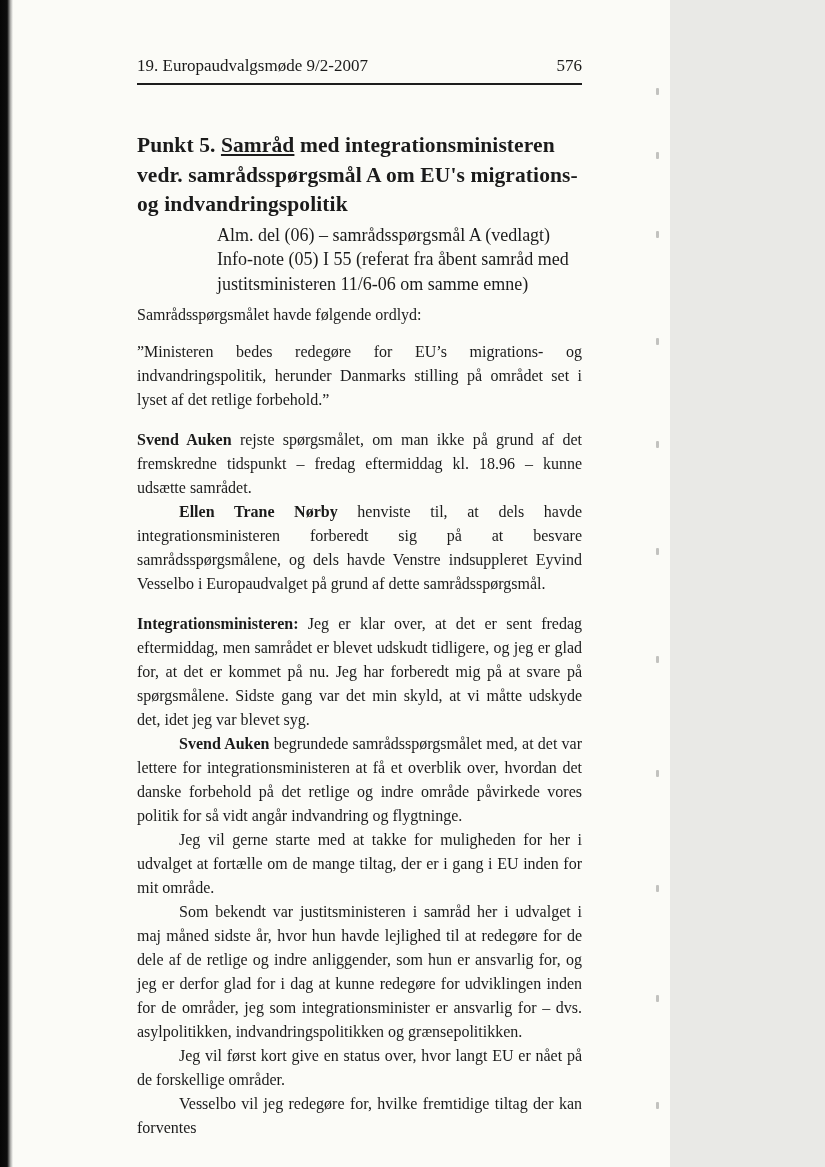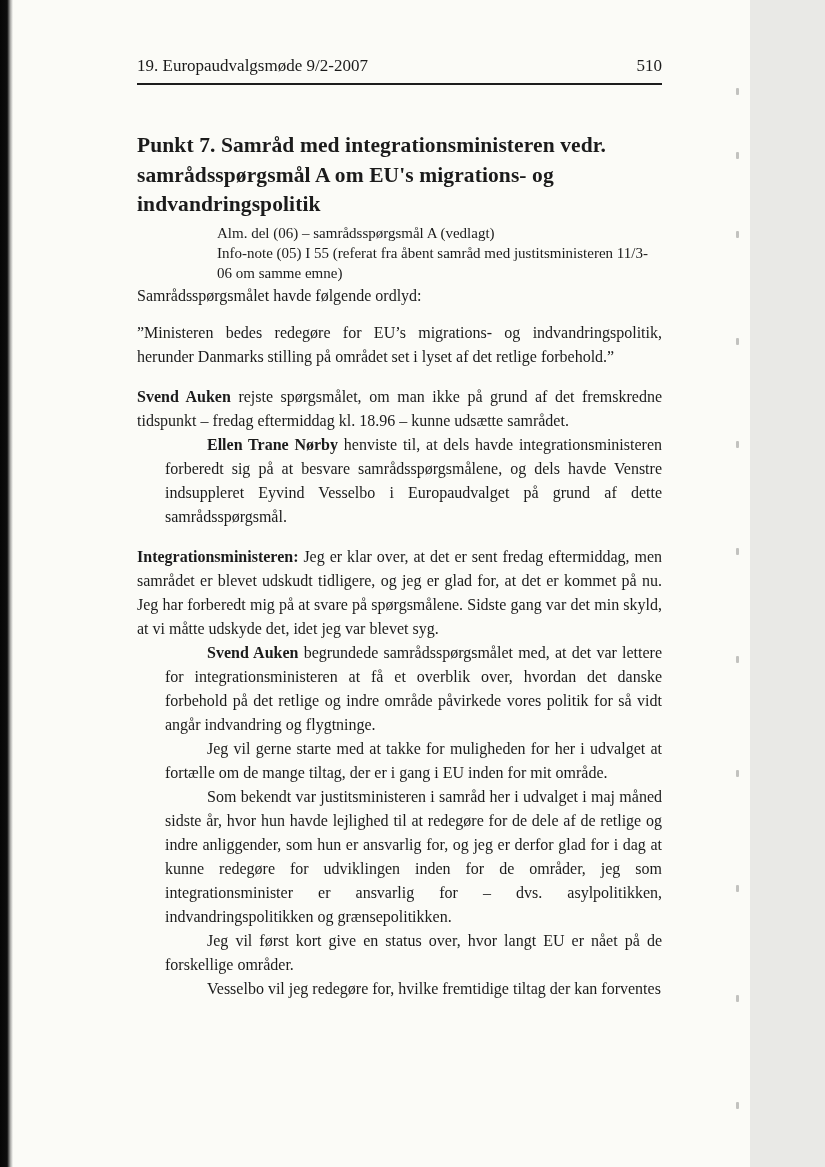--- a/index.html
+++ b/index.html
@@ -3,21 +3,21 @@
 <meta charset="utf-8">
 <style>
   * { margin:0; padding:0; box-sizing:border-box; }
   html, body { width:825px; height:1167px; }
   body {
     font-family: "Liberation Serif", "DejaVu Serif", serif;
     background:#e9e9e6;
   }
   .page {
     position:relative;
-    width:750px; height:1167px;
+    width:670px; height:1167px;
     background:#fbfbf7;
     color:#1b1b1b;
     overflow:hidden;
   }
   .scan-edge-left {
     position:absolute; left:0; top:0;
     width:13px; height:100%;
     background:linear-gradient(to right, #060606 0%, #0d0d0d 55%, rgba(25,25,25,0.35) 80%, rgba(25,25,25,0) 100%);
   }
   .scan-speckles { position:absolute; top:0; right:6px; width:8px; height:100%; }
@@ -38,36 +38,36 @@
     border:none;
     border-top:2.5px solid #1d1d1d;
   }
   h1.section-heading {
     margin-top:46px;
     font-size:21.5px;
     font-weight:bold;
     line-height:1.38;
     letter-spacing:.1px;
   }
-  h1 .u { text-underline-offset:2px; }
+  h1 .u { text-decoration:underline; text-underline-offset:2px; }
   .notes {
     margin-left:80px;
     margin-top:3px;
     max-width:520px;
-    font-size:15px;
+    font-size:18px;
     line-height:1.35;
   }
-  p.intro { font-size:16px; margin-top:3px; }
+  p.intro { font-size:16px; margin-top:10px; }
   p.body {
     font-size:16px;
     line-height:1.5;
     text-align:justify;
   }
   p.gap-before { margin-top:16px; }
-  p.indent { text-indent:42px;margin-left:28px; }
+  p.indent { text-indent:42px; }
 </style>
 </head>
 <body>
 
 <div class="page">
 
   <div class="scan-edge-left"></div>
 
   <div class="scan-speckles">
     <div class="speckle" style="top:88px"></div>
@@ -80,29 +80,29 @@
     <div class="speckle" style="top:770px"></div>
     <div class="speckle" style="top:885px"></div>
     <div class="speckle" style="top:995px"></div>
     <div class="speckle" style="top:1102px"></div>
   </div>
 
   <div class="content">
 
     <div class="page-header">
       <span>19. Europaudvalgsmøde 9/2-2007</span>
-      <span>510</span>
+      <span>576</span>
     </div>
     <hr class="header-rule">
 
-    <h1 class="section-heading"><span>Punkt 7. </span><span class="u">Samråd</span><span> med integrationsministeren vedr. samrådsspørgsmål A om EU's migrations- og indvandringspolitik</span></h1>
+    <h1 class="section-heading"><span>Punkt 5. </span><span class="u">Samråd</span><span> med integrationsministeren vedr. samrådsspørgsmål A om EU's migrations- og indvandringspolitik</span></h1>
 
     <div class="notes">
       <div>Alm. del (06) – samrådsspørgsmål A (vedlagt)</div>
-      <div>Info-note (05) I 55 (referat fra åbent samråd med justitsministeren 11/3-06 om samme emne)</div>
+      <div>Info-note (05) I 55 (referat fra åbent samråd med justitsministeren 11/6-06 om samme emne)</div>
     </div>
 
     <p class="intro">Samrådsspørgsmålet havde følgende ordlyd:</p>
 
     <p class="body gap-before"><b></b><span>”Ministeren bedes redegøre for EU’s migrations- og indvandringspolitik, herunder Danmarks stilling på området set i lyset af det retlige forbehold.”</span></p>
 
     <p class="body gap-before"><b>Svend Auken</b><span> rejste spørgsmålet, om man ikke på grund af det fremskredne tidspunkt – fredag eftermiddag kl. 18.96 – kunne udsætte samrådet.</span></p>
 
     <p class="body indent"><b>Ellen Trane Nørby</b><span> henviste til, at dels havde integrationsministeren forberedt sig på at besvare samrådsspørgsmålene, og dels havde Venstre indsuppleret Eyvind Vesselbo i Europaudvalget på grund af dette samrådsspørgsmål.</span></p>
 

